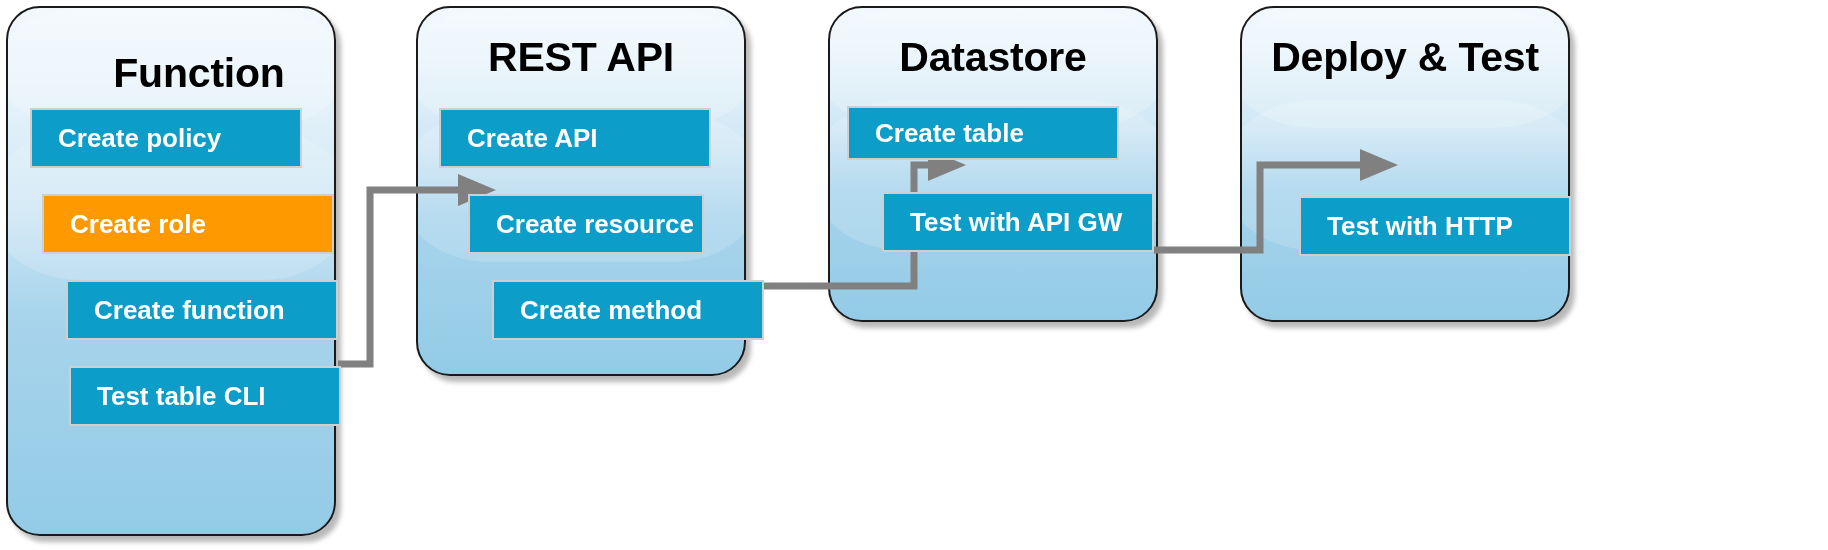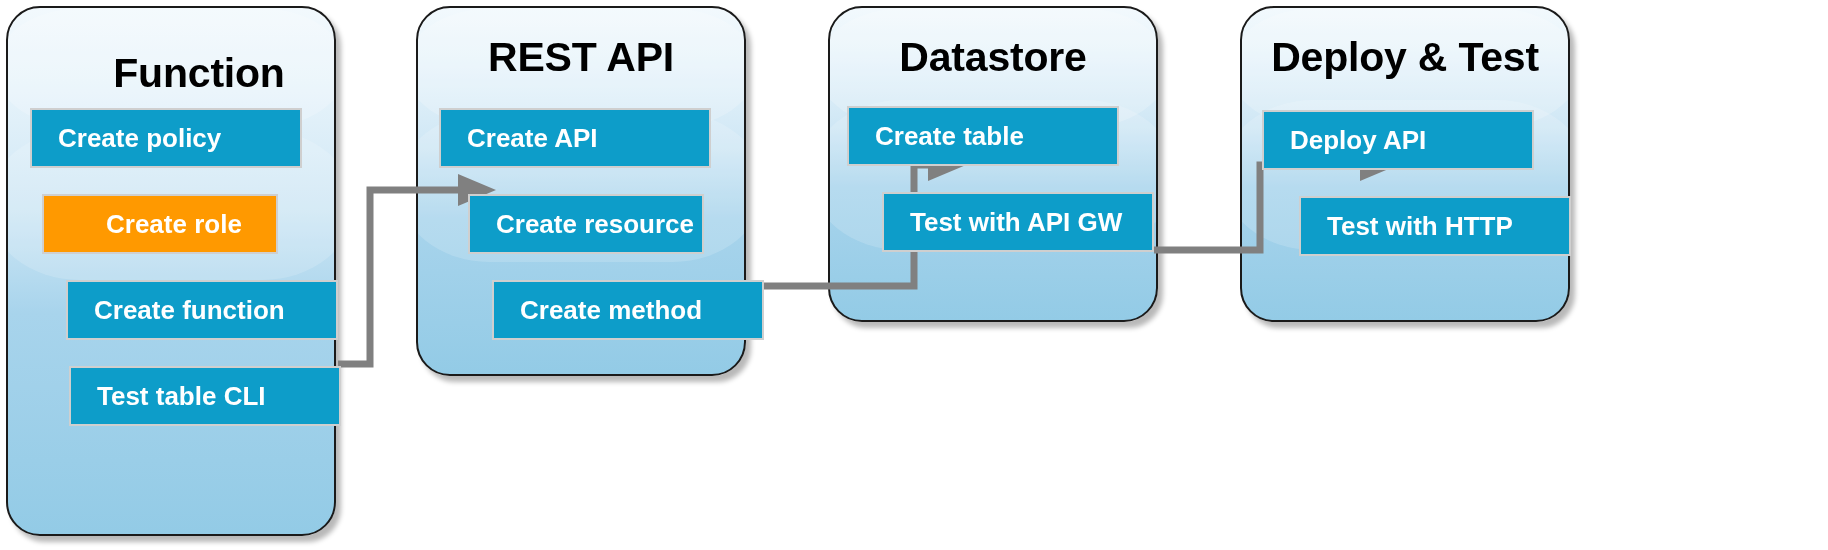--- a/index.html
+++ b/index.html
@@ -108,21 +108,21 @@
     <polygon points="212,29 250,45 212,61" fill="#808080"></polygon>
   </svg>
 
   <div class="panel" style="left:6px; top:6px; width:330px; height:530px;">
     <div class="panel-title wave-title" style="top:42px; font-size:41px;padding-left:28px;">Function</div>
     <div class="panel-inner-wave wave1" style="position:absolute; left:-6%; right:-6%; top:122px; height:150px; border-radius:50% / 100%; background:rgba(255,255,255,0.16);"></div>
   </div>
   <div class="step" style="left:30px; top:108px; width:272px; height:60px; font-size:26px;">
     <span class="step-label">Create policy</span>
   </div>
-  <div class="step highlight" style="left:42px; top:194px; width:236px; height:60px; font-size:26px;padding-left:36px;">
+  <div class="step highlight" style="left:42px; top:194px; width:292px; height:60px; font-size:26px;">
     <span class="step-label">Create role</span>
   </div>
   <div class="step" style="left:52px; top:280px; width:272px; height:60px; font-size:26px;margin-left:14px;">
     <span class="step-label">Create function</span>
   </div>
   <div class="step" style="left:69px; top:366px; width:272px; height:60px; font-size:26px;">
     <span class="step-label">Test table CLI</span>
   </div>
 
   <div class="panel" style="left:416px; top:6px; width:330px; height:370px;">
@@ -136,31 +136,28 @@
     <span class="step-label">Create resource</span>
   </div>
   <div class="step" style="left:492px; top:280px; width:272px; height:60px; font-size:26px;">
     <span class="step-label">Create method</span>
   </div>
 
   <div class="panel" style="left:828px; top:6px; width:330px; height:316px;">
     <div class="panel-title" style="top:26px; font-size:41px;">Datastore</div>
     <div class="panel-inner-wave wave3" style="position:absolute; left:-6%; right:-6%; top:92px; height:150px; border-radius:50% / 100%; background:rgba(255,255,255,0.16);"></div>
   </div>
-  <div class="step" style="left:847px; top:106px; width:272px; height:60px; font-size:26px;">
+  <div class="step" style="left:847px; top:106px; width:272px; height:54px; font-size:26px;">
     <span class="step-label">Create table</span>
   </div>
   <div class="step" style="left:882px; top:192px; width:272px; height:60px; font-size:26px;">
     <span class="step-label">Test with API GW</span>
   </div>
 
   <div class="panel" style="left:1240px; top:6px; width:330px; height:316px;">
     <div class="panel-title" style="top:26px; font-size:41px;">Deploy &amp; Test</div>
     <div class="panel-inner-wave wave4" style="position:absolute; left:-6%; right:-6%; top:92px; height:150px; border-radius:50% / 100%; background:rgba(255,255,255,0.16);"></div>
   </div>
-  <div class="step" style="left:1262px; top:110px; width:272px; height:60px; font-size:26px;">
-    <span class="step-label">Deploy API</span>
-  </div>
   <div class="step" style="left:1299px; top:196px; width:272px; height:60px; font-size:26px;">
     <span class="step-label">Test with HTTP</span>
   </div>
 
 </div>
 
 </body></html>

